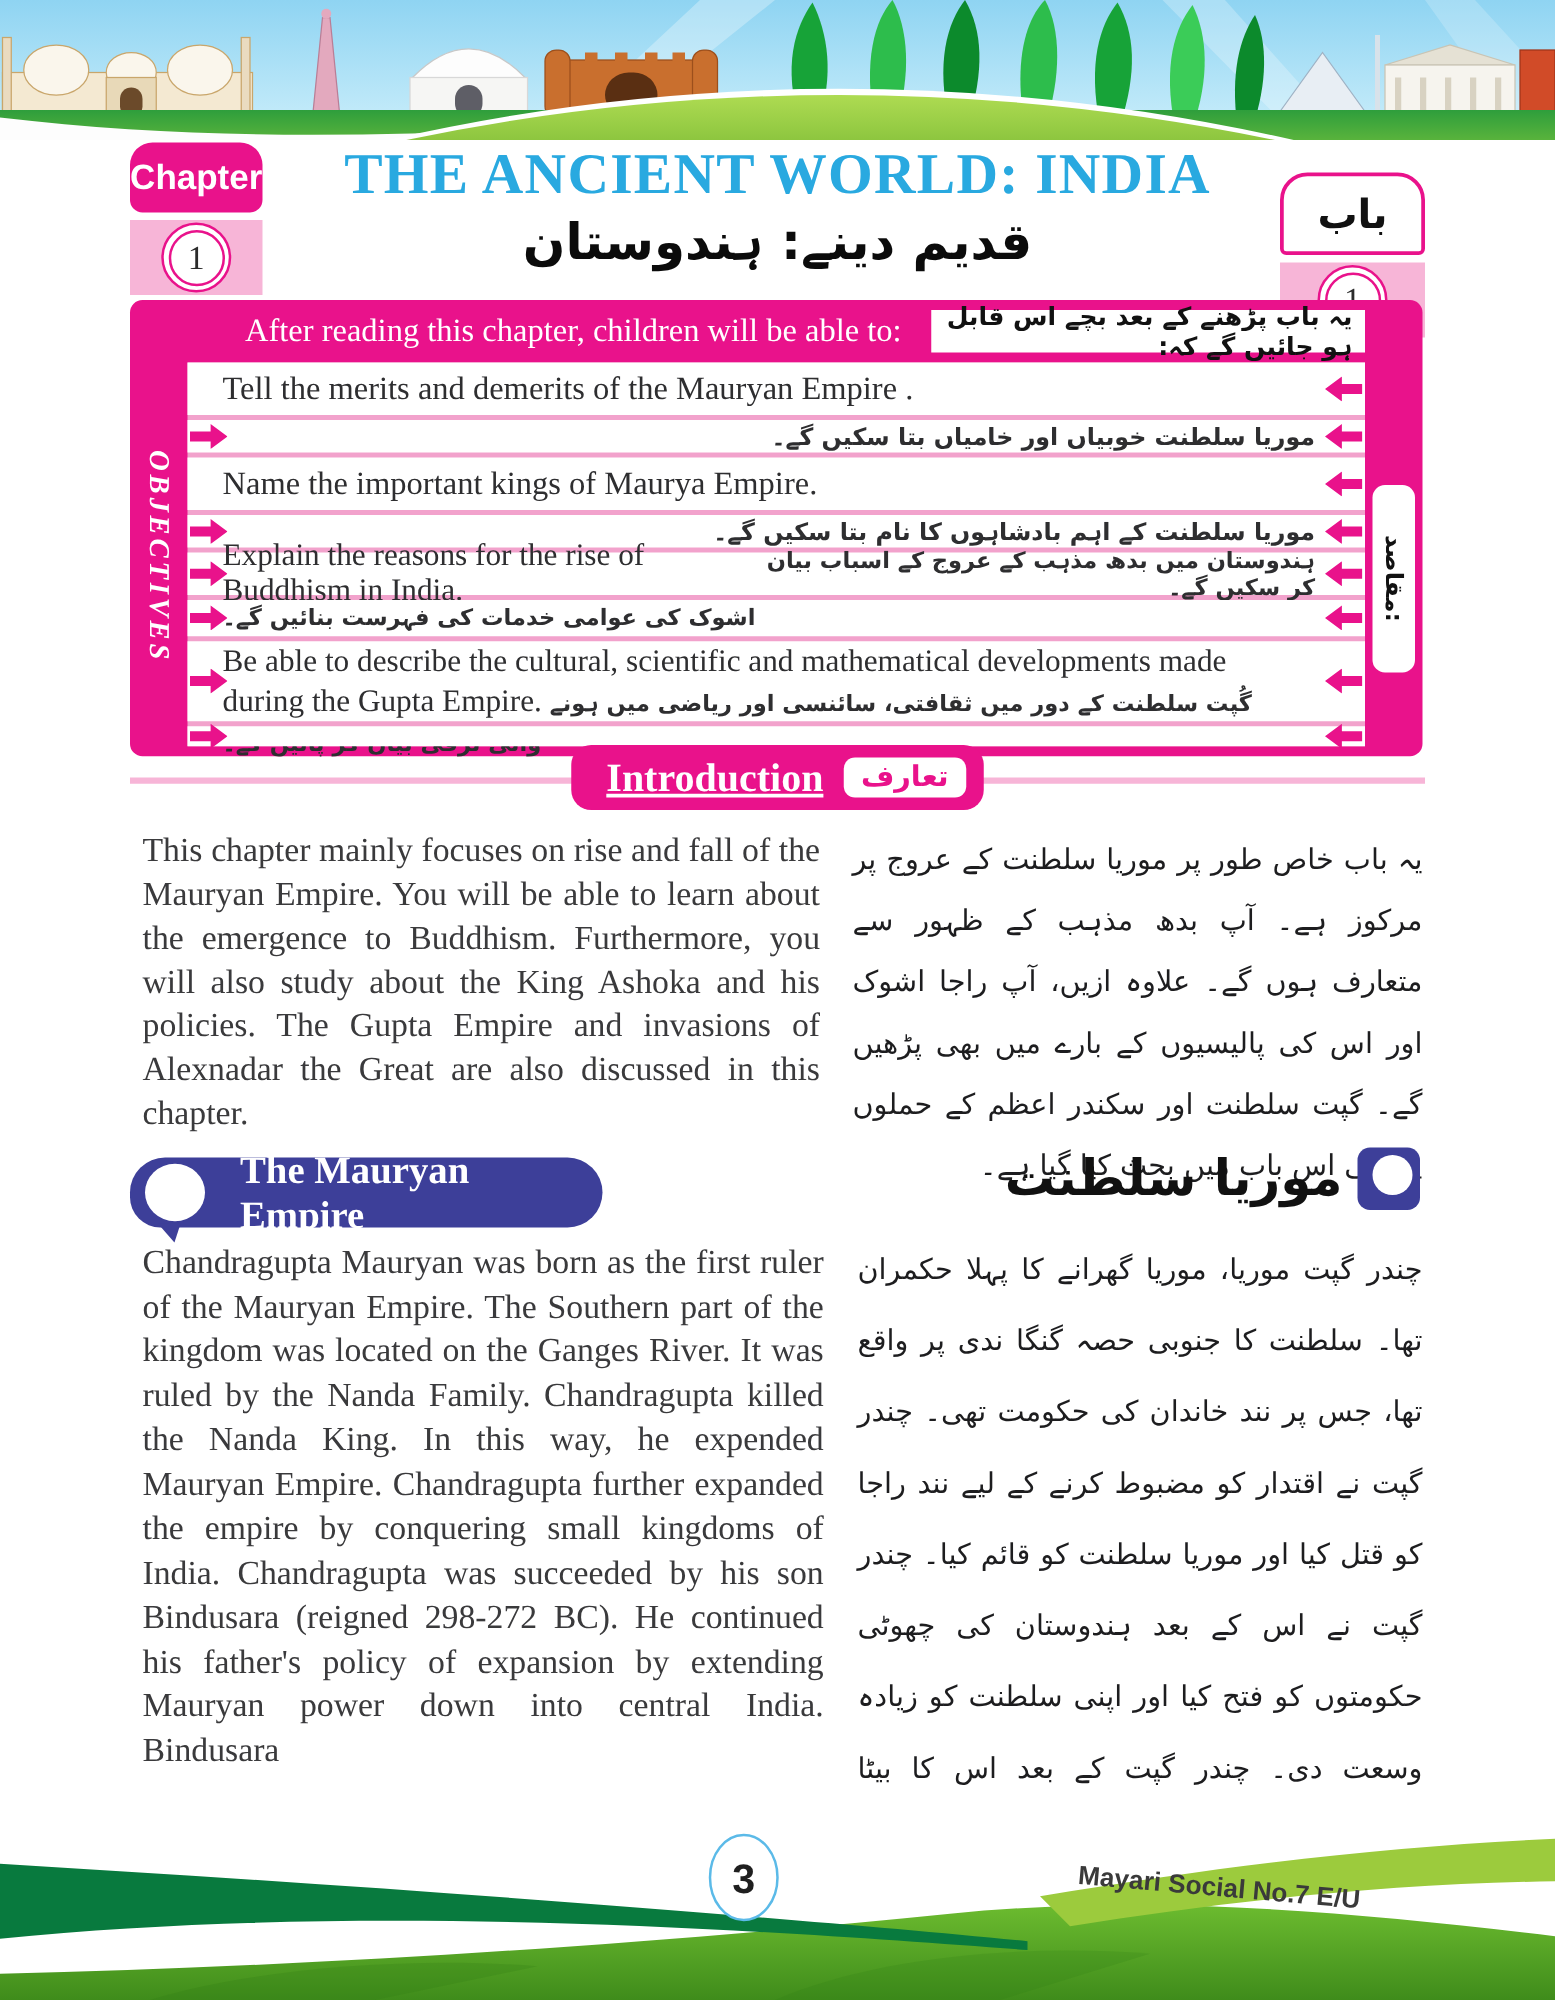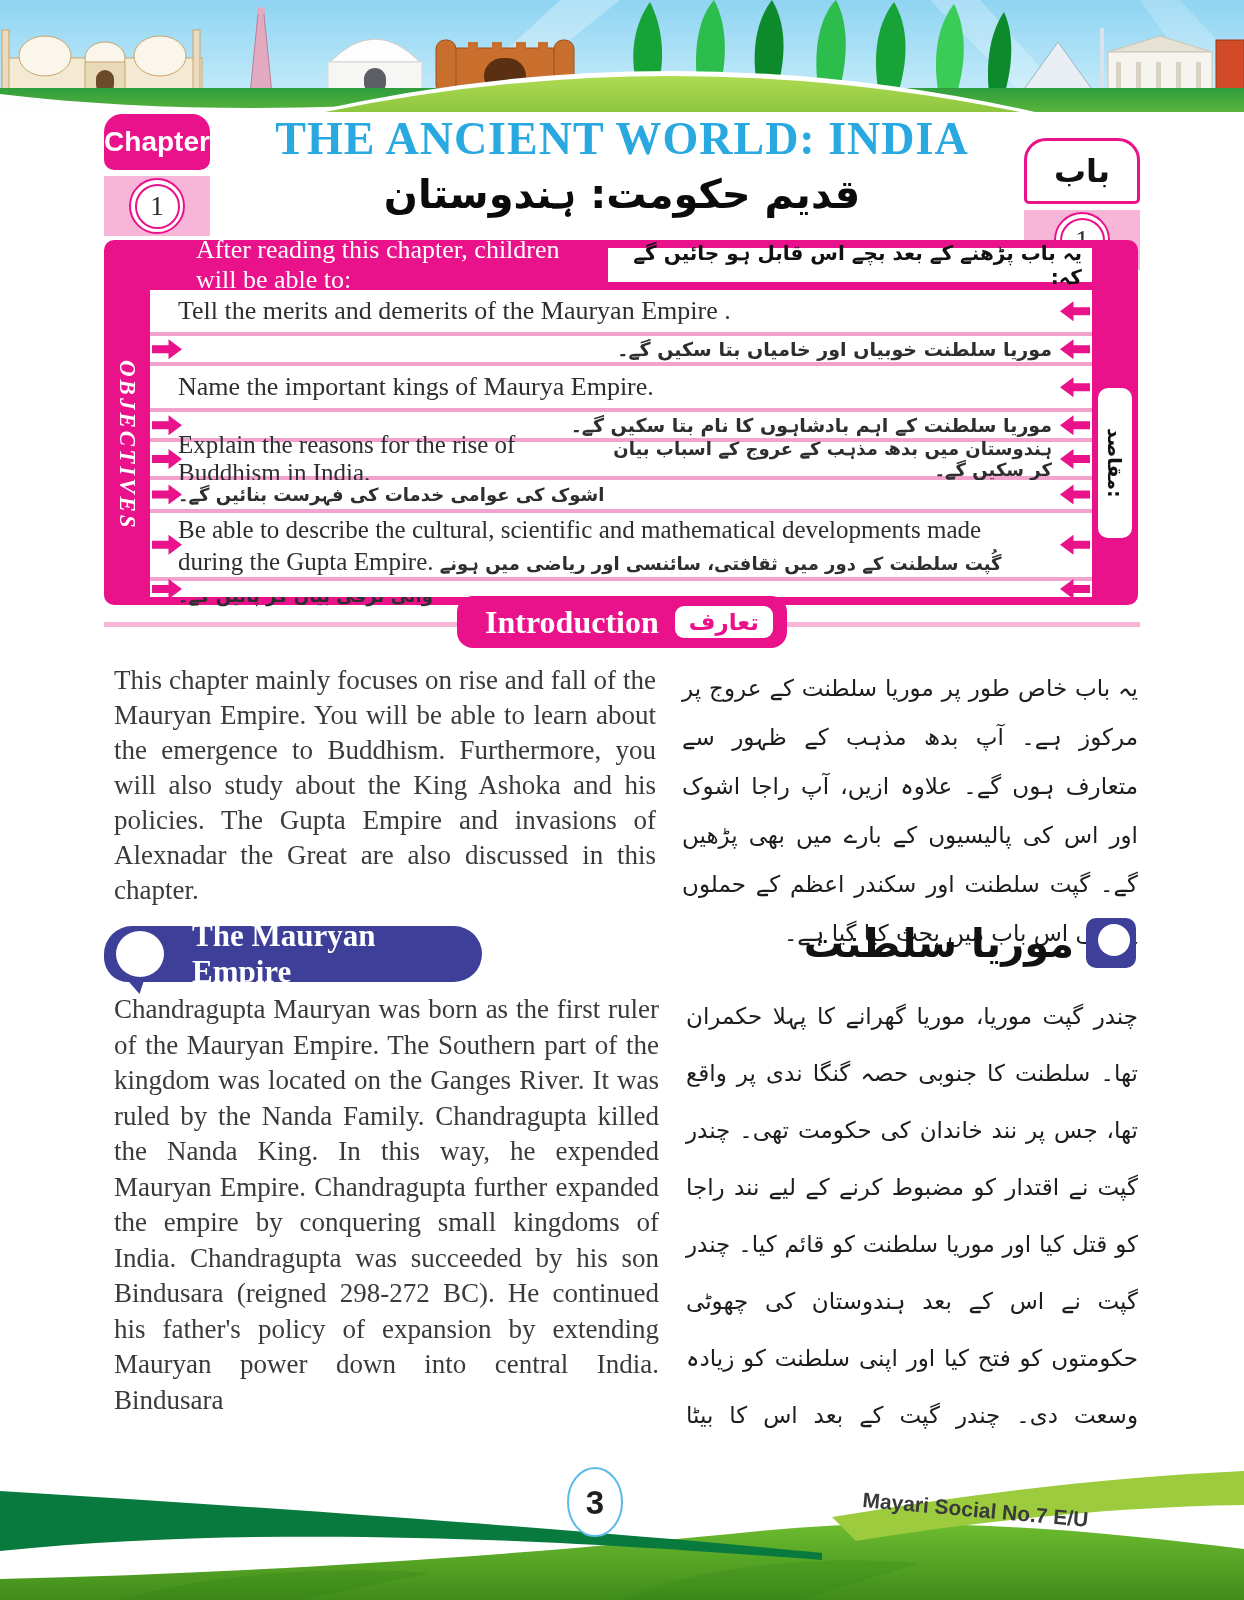--- a/index.html
+++ b/index.html
@@ -38,21 +38,21 @@
   .page-title{position:absolute;left:230px;right:230px;top:114px;text-align:center;
     color:var(--titleblue);font:bold 46px/1.1 "Liberation Serif",serif;letter-spacing:1px;}
   .page-title-ur{position:absolute;left:300px;right:300px;top:168px;text-align:center;
     color:#0b0b0b;font:bold 40px/1.3 "DejaVu Sans",sans-serif;direction:rtl;}
   
   .objectives{position:absolute;left:104px;top:240px;width:1034px;height:365px;
     background:var(--mag);border-radius:10px;}
   .obj-header{position:absolute;top:7px;left:46px;right:46px;height:36px;
     display:flex;align-items:center;}
   .obj-header-en{flex:1;color:#fff;font:26px "Liberation Serif",serif;padding-left:8px;margin-left:38px;}
-  .obj-header-ur{width:484px;height:34px;background:#fff;display:flex;align-items:center;
+  .obj-header-ur{width:347px;height:34px;background:#fff;display:flex;align-items:center;
     justify-content:flex-end;font:bold 20px "DejaVu Sans",sans-serif;color:#111;
     padding:0 10px;box-sizing:border-box;margin-left:12px;}
   .obj-rows{position:absolute;left:46px;right:46px;top:50px;bottom:8px;
     background:var(--pinksep);display:flex;flex-direction:column;gap:4px;}
   .orow{position:relative;background:#fff;display:flex;align-items:center;color:#2e2e30;}
   .row-en{height:50px;font:26px "Liberation Serif",serif;padding-left:28px;}
   .row-ur{height:30px;justify-content:flex-end;padding-right:40px;
     font:bold 19px "DejaVu Sans",sans-serif;}
   .row-mixed{height:34px;justify-content:space-between;padding:0 40px 0 28px;}
   .row-mixed .otext-en{font:25px "Liberation Serif",serif;}
@@ -69,21 +69,21 @@
   .obj-side-left span{writing-mode:vertical-rl;color:#fff;
     font:italic bold 23px "Liberation Serif",serif;letter-spacing:3px;}
   .obj-side-right{position:absolute;right:6px;top:148px;width:34px;height:150px;
     background:#fff;border-radius:10px;display:flex;align-items:center;justify-content:center;}
   .obj-side-right span{writing-mode:vertical-rl;font:bold 19px "DejaVu Sans",sans-serif;color:#111;}
   
   .intro-line{position:absolute;left:104px;right:104px;top:622px;height:5px;background:var(--pinklight);}
   .intro-header{position:absolute;left:0;right:0;top:596px;display:flex;justify-content:center;}
   .intro-pill{background:var(--mag);border-radius:16px;height:52px;display:flex;
     align-items:center;gap:16px;padding:0 14px 0 28px;position:relative;z-index:2;}
-  .intro-title{color:#fff;font:bold 32px "Liberation Serif",serif;}
+  .intro-title{color:#fff;font:bold 32px "Liberation Serif",serif;text-decoration:underline;}
   .intro-ur-badge{background:#fff;border-radius:9px;color:var(--mag);
     font:bold 23px "DejaVu Sans",sans-serif;padding:3px 14px;}
   .intro-en{position:absolute;left:114px;top:663px;width:542px;
     font:27px/35px "Liberation Serif",serif;text-align:justify;color:var(--ink);}
   .intro-ur-col{position:absolute;left:682px;top:664px;width:456px;direction:rtl;
     text-align:justify;font:23px/49px "DejaVu Sans",sans-serif;color:#1d1d1f;}
   
   .mauryan-header{position:absolute;left:104px;top:926px;width:378px;height:56px;
     background:var(--indigo);border-radius:30px 30px 30px 26px;color:#fff;
     display:flex;align-items:center;padding-left:88px;box-sizing:border-box;
@@ -193,21 +193,21 @@
   <div class="bab-badge">
     <div class="bab-box">باب</div>
     <div class="num-box">
       <div class="ring-outer">
         <div class="ring-inner">1</div>
       </div>
     </div>
   </div>
 
   <div class="page-title">THE ANCIENT WORLD: INDIA</div>
-  <div class="page-title-ur">قدیم حکومت: ہندوستان</div>
+  <div class="page-title-ur">قدیم دینے: ہندوستان</div>
 
   <div class="objectives">
     <div class="obj-header">
       <div class="obj-header-en">After reading this chapter, children will be able to:</div>
       <div class="obj-header-ur" dir="rtl">یہ باب پڑھنے کے بعد بچے اس قابل ہو جائیں گے کہ:</div>
     </div>
 
     <div class="obj-rows">
       <div class="orow row-en">
         <span class="otext-en">Tell the merits and demerits of the Mauryan Empire .</span>

